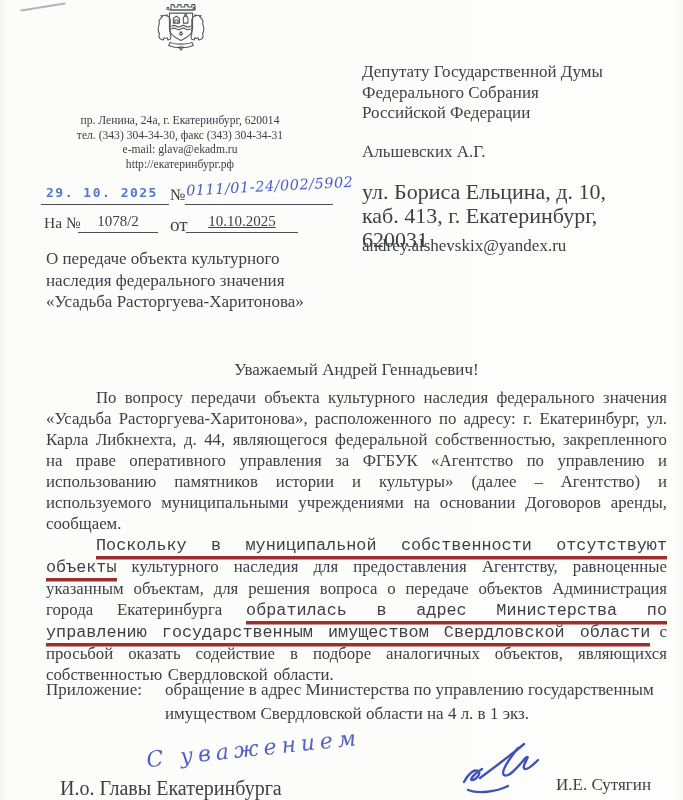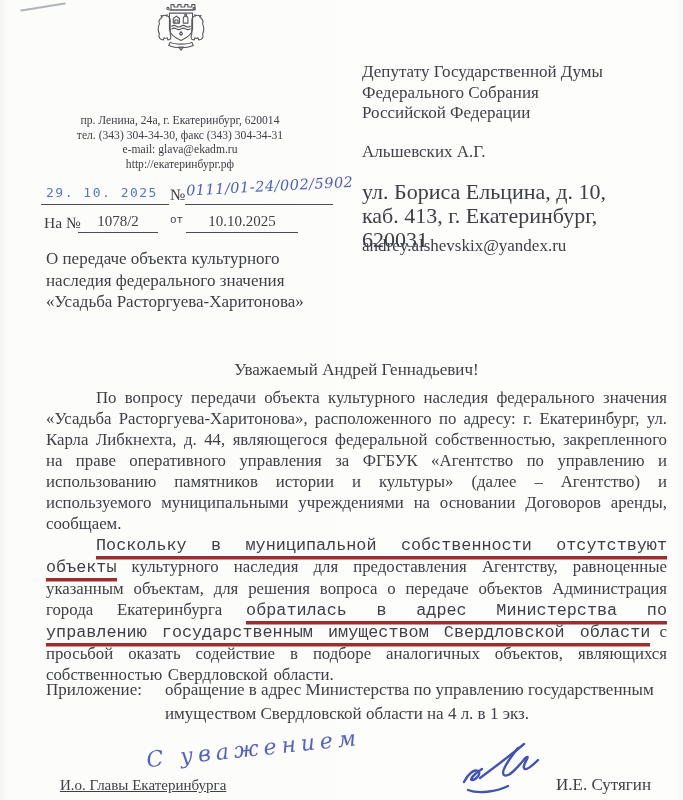--- a/index.html
+++ b/index.html
@@ -11,52 +11,52 @@
   .abs{position:absolute;}
   
   .pen-mark{left:20px;top:6px;width:46px;height:2px;background:#9ba1ab;transform:rotate(-9deg);border-radius:2px;opacity:.8;}
   
   .arms{left:142px;top:0;width:78px;height:57px;}
   .arms svg{width:100%;height:100%;}
   
   .org-title{left:52px;top:66px;width:256px;text-align:center;font-weight:bold;font-size:20px;line-height:22px;letter-spacing:1.2px;color:#33353b;word-spacing:5px;}
   .org-addr{left:52px;top:114px;width:256px;text-align:center;font-size:11.6px;line-height:14.6px;color:#3c3e44;}
   
-  .stamp{left:46px;top:185px;width:112px;text-align:center;font-family:"DejaVu Sans Mono",monospace;font-size:13px;font-weight:normal;letter-spacing:1.5px;color:#5178ce;white-space:nowrap;}
+  .stamp{left:46px;top:185px;width:112px;text-align:center;font-family:"DejaVu Sans Mono",monospace;font-size:13px;font-weight:bold;letter-spacing:1.5px;color:#5178ce;white-space:nowrap;}
   .rule{height:0;border-top:1.5px solid #4b4d53;}
   .rule-date{left:41px;top:204px;width:128px;}
   .no-label{left:170px;top:186px;font-size:16px;color:#3a3c42;}
   .hand-no{left:186px;top:178px;width:170px;font-family:"DejaVu Serif",serif;font-style:italic;font-size:14.5px;letter-spacing:.5px;color:#4a5fc0;transform:rotate(-3deg);white-space:nowrap;}
   .rule-no{left:185px;top:204px;width:148px;}
   .na-label{left:44px;top:214px;font-size:15.5px;}
   .reply-no{left:80px;top:213px;width:76px;text-align:center;font-size:15px;}
   .rule-reply{left:78px;top:232px;width:80px;}
-  .ot-label{left:170px;top:214px;font-size:11px;font-family:Liberation Mono, monospace;}
-  .reply-date{left:188px;top:213px;width:108px;text-align:center;font-size:15px;}
+  .ot-label{left:170px;top:214px;font-size:19px;}
+  .reply-date{left:188px;top:213px;width:108px;text-align:center;font-size:15px;text-decoration:underline;}
   .rule-replydate{left:186px;top:232px;width:112px;}
   
   .subject{left:46px;top:248px;width:258px;font-size:17px;line-height:21.5px;}
   
   .recip-pos{left:362px;top:62px;width:262px;font-size:17px;line-height:20.5px;}
   .recip-name{left:362px;top:142px;width:262px;font-size:17px;}
   .recip-addr{left:362px;top:180px;width:280px;font-size:22px;line-height:24px;}
   .recip-email{left:362px;top:236px;width:280px;font-size:17px;}
   
   .salutation{left:46px;top:360px;width:621px;text-align:center;font-size:17px;}
   .bodytext{left:46px;top:387px;width:621px;font-size:16.8px;line-height:21px;text-align:justify;}
   .bodytext p{margin:0;text-indent:50px;word-spacing:1.5px;}
   .hl{box-shadow:0 3.5px 0 0 #9e2e2e;padding-bottom:1px;font-family:Liberation Mono, monospace;}
   
   .attach{left:46px;top:678px;width:620px;display:flex;font-size:17px;line-height:23.5px;}
   .attach-label{width:119px;flex:none;}
   .attach-text{width:501px;}
   
   .closing{left:146px;top:736px;font-family:"DejaVu Serif",serif;font-style:italic;font-size:22px;letter-spacing:5px;color:#4656bd;transform:rotate(-6deg);white-space:nowrap;opacity:.92;}
   .sig{left:458px;top:738px;width:92px;height:62px;}
-  .sign-pos{left:60px;top:777px;font-size:15px;text-decoration:underline;}
+  .sign-pos{left:60px;top:777px;font-size:20px;}
   .sign-name{left:556px;top:775px;font-size:17px;}
 </style>
 </head>
 <body>
 
 <div class="page">
 
   <div class="abs pen-mark"></div>
 
   <div class="abs arms">

